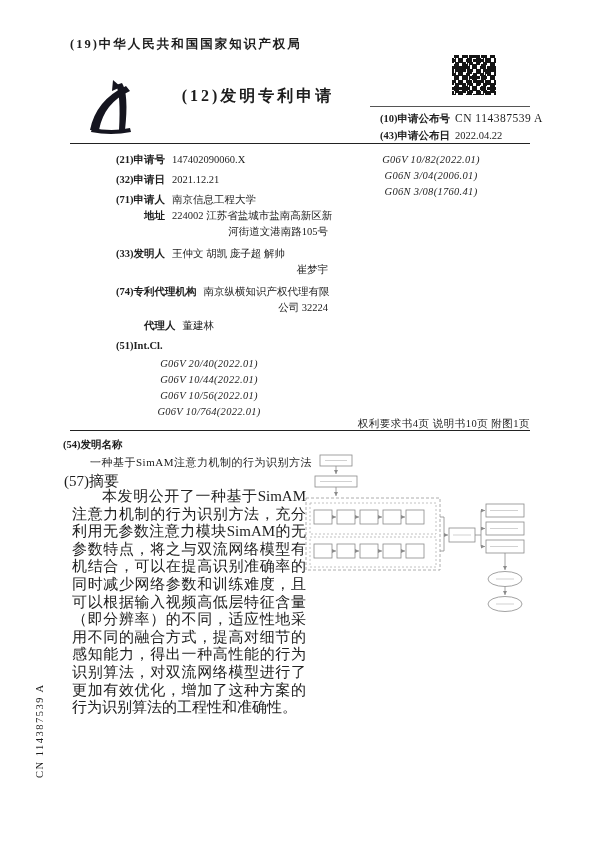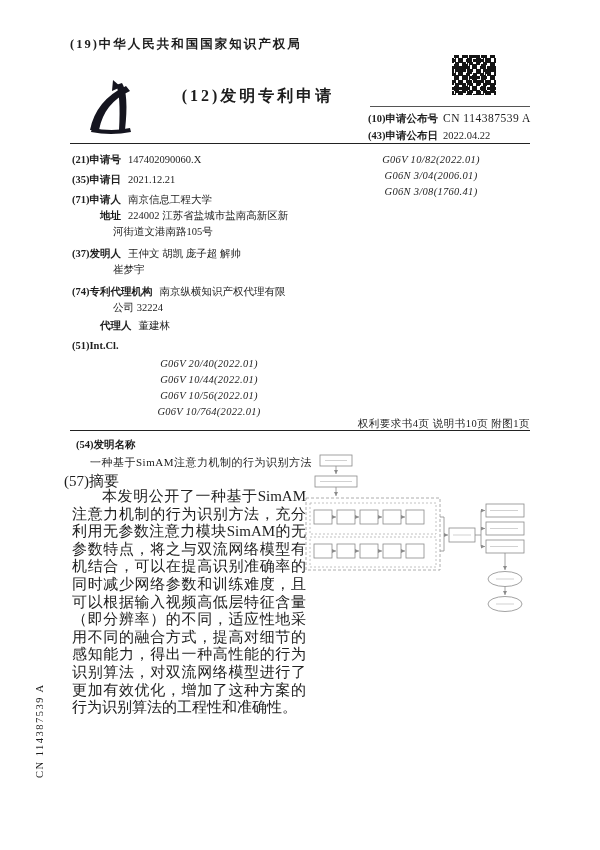--- a/index.html
+++ b/index.html
@@ -14,38 +14,38 @@
   .office { position:absolute; left:70px; top:36px; font-size:12.5px; font-weight:bold; letter-spacing:2px; }
   .qr {
     position:absolute; left:452px; top:55px; width:44px; height:40px;
     background:
       conic-gradient(#151515 25%, transparent 0 50%, #151515 0 75%, transparent 0) 0 0 / 7px 7px,
       conic-gradient(#151515 25%, transparent 0 50%, #151515 0 75%, transparent 0) 2px 3px / 9px 11px;
   }
   .logo { position:absolute; left:80px; top:78px; width:64px; height:58px; }
   .doctype { position:absolute; left:0; top:86px; width:516px; text-align:center; font-size:16px; font-weight:bold; letter-spacing:3px; }
   .pubrule { position:absolute; left:370px; top:106px; width:160px; border-top:1px solid #555; }
-  .pubinfo { position:absolute; left:368px; top:110px; font-size:10.5px; line-height:17px; white-space:nowrap; }
+  .pubinfo { position:absolute; left:380px; top:110px; font-size:10.5px; line-height:17px; white-space:nowrap; }
   .pubinfo .lbl { font-weight:bold; margin-right:5px; }
   .pubno { font-size:11.5px; letter-spacing:0.5px; }
 
   .rule-top { position:absolute; left:70px; top:143px; width:460px; border-top:1.3px solid #222; }
   .rule-mid { position:absolute; left:70px; top:430px; width:460px; border-top:1.3px solid #222; }
 
   .biblio { position:absolute; left:72px; top:150px; width:458px; height:278px; font-size:10.5px; }
   .col-left  { position:absolute; left:0; top:2px; width:256px; line-height:16px; }
   .col-right { position:absolute; left:260px; top:2px; width:198px; line-height:16px; }
   .row { white-space:nowrap; }
-  .row .lbl { font-weight:bold; margin-right:7px; }
+  .row .lbl { font-weight:bold; margin-right:7px;margin-left:44px; }
   .mt2 { margin-top:2px; } .mt4 { margin-top:4px; } .mt6 { margin-top:6px; }
-  .ind1 { padding-left:28px; } .ind2 { padding-left:41px; } .ind3 { padding-left:18px; }
+  .ind1 { padding-left:28px; } .ind2 { padding-left:41px;text-align:right; } .ind3 { padding-left:18px; }
   .ipc { font-style:italic; letter-spacing:0.3px;text-align:center; }
   .pages { position:absolute; right:0; top:267px; width:458px; text-align:right; font-size:10.5px; letter-spacing:0.5px; }
 
-  .s54label { position:absolute; left:76px; top:438px; font-size:10.5px; font-weight:bold; }
+  .s54label { position:absolute; left:63px; top:438px; font-size:10.5px; font-weight:bold; }
   .s54title { position:absolute; left:90px; top:455px; font-size:11px; letter-spacing:0.5px; }
   .s57label { position:absolute; left:64px; top:472px; font-size:15px; font-weight:normal; }
   .abstract {
     position:absolute; left:72px; top:488px; width:234px;
     font-size:15px; line-height:17.6px; text-align:justify; text-indent:2em; color:#222;
   }
   .figure { position:absolute; left:304px; top:452px; width:226px; height:170px; }
 
   .sidecode {
     position:absolute; left:34px; top:778px; transform-origin:0 0; transform:rotate(-90deg);
@@ -83,33 +83,33 @@
   </div>
 
   <div class="rule-top"></div>
 
   <div class="biblio">
     <div class="col-left">
       <div class="row">
         <span class="lbl">(21)申请号</span><span>147402090060.X</span>
       </div>
       <div class="row mt4">
-        <span class="lbl">(35)申请日</span><span>2021.12.21</span>
+        <span class="lbl">(32)申请日</span><span>2021.12.21</span>
       </div>
       <div class="row mt4">
         <span class="lbl">(71)申请人</span><span>南京信息工程大学</span>
       </div>
       <div class="row ind1">
         <span class="lbl">地址</span><span>224002 江苏省盐城市盐南高新区新</span>
       </div>
       <div class="row ind2">
         <span>河街道文港南路105号</span>
       </div>
       <div class="row mt6">
-        <span class="lbl">(37)发明人</span><span>王仲文  胡凯  庞子超  解帅</span>
+        <span class="lbl">(33)发明人</span><span>王仲文  胡凯  庞子超  解帅</span>
       </div>
       <div class="row ind2">
         <span>崔梦宇</span>
       </div>
       <div class="row mt6">
         <span class="lbl">(74)专利代理机构</span><span>南京纵横知识产权代理有限</span>
       </div>
       <div class="row ind2">
         <span>公司 32224</span>
       </div>

